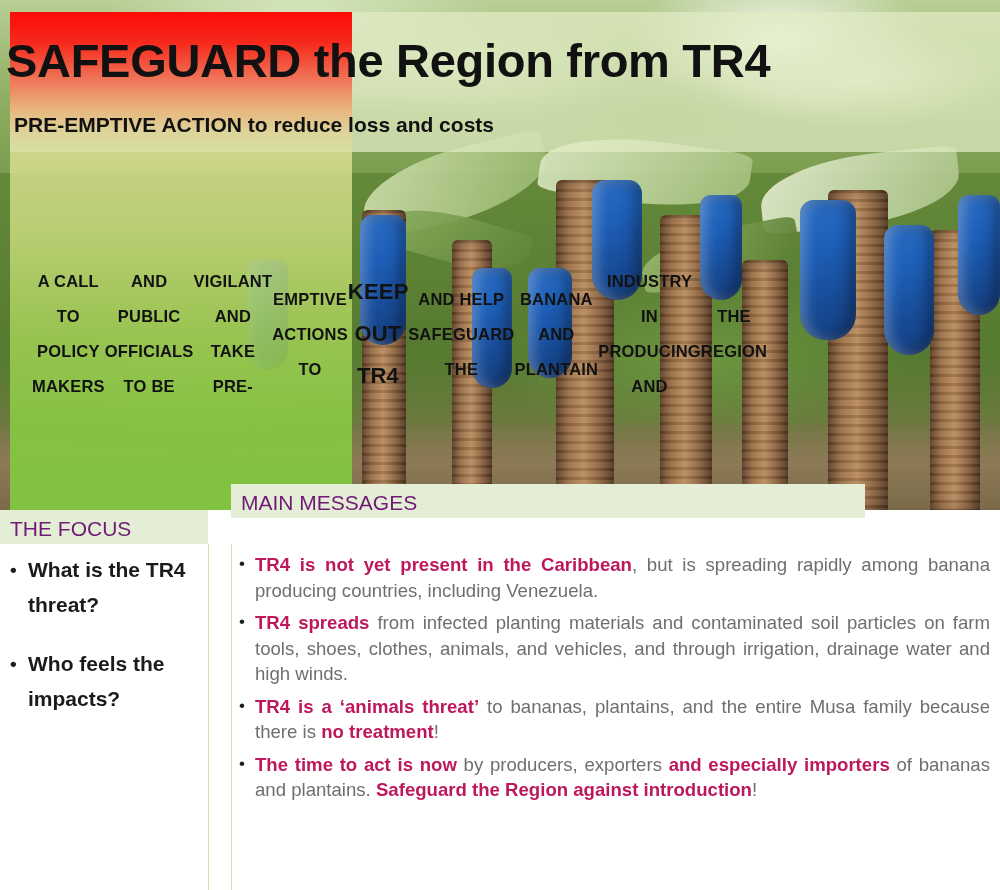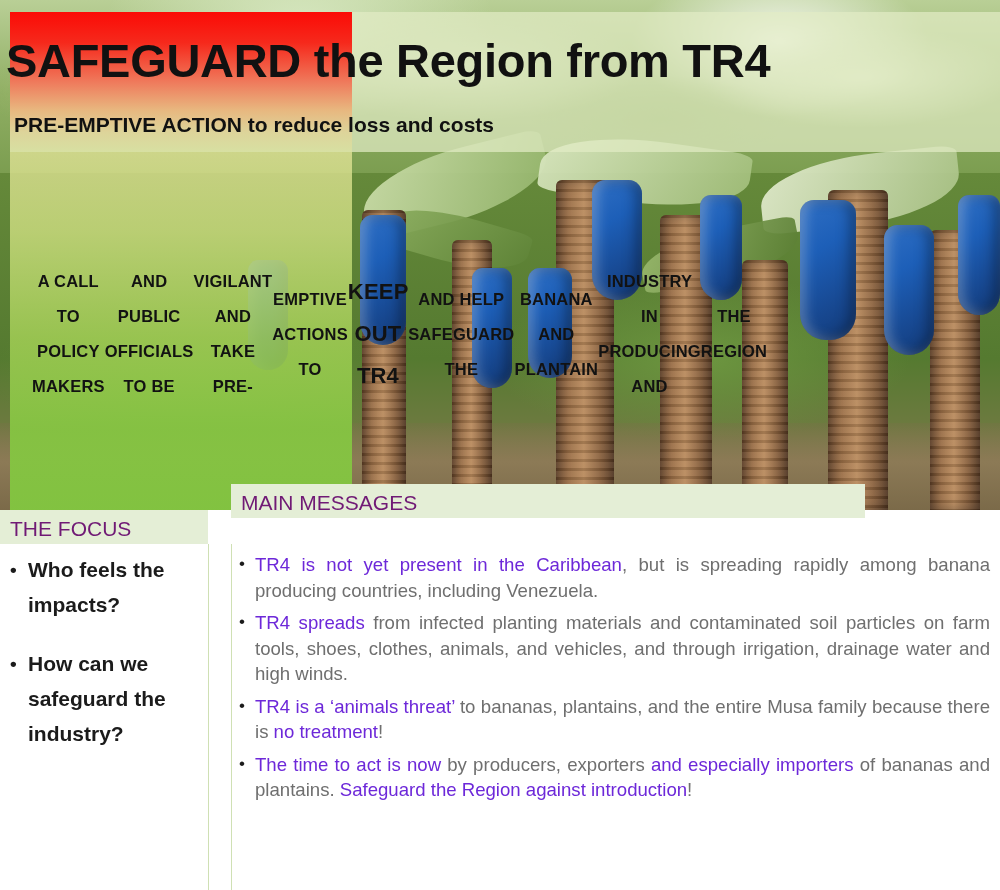--- a/index.html
+++ b/index.html
@@ -119,21 +119,21 @@
   
   .main{
     position:absolute;left:238px;top:552px;width:752px;
   }
   .main ul{margin:0;padding:0;}
   .main li{
     list-style:none;position:relative;padding-left:17px;margin:0 0 7px 0;
     font-size:18.6px;color:#6f6f6f;line-height:25.5px;text-align:justify;
   }
   .main li:before{content:"\2022";position:absolute;left:1px;top:-1px;font-size:17px;color:#1b1b1b;}
-  .main b{color:#6d28d9;font-weight:normal;}
+  .main b{color:#be185d;font-weight:bold;}
 </style>
 </head>
 <body>
 
 <div id="page">
 
   <div class="photo">
     <div class="sky"></div>
     <div class="canopy"></div>
     <div class="understory"></div>
@@ -189,22 +189,22 @@
   </div>
   <div class="band" id="band-main">
     <span>MAIN MESSAGES</span>
   </div>
 
   <div class="vline" id="vline-a"></div>
   <div class="vline" id="vline-b"></div>
 
   <div class="focus">
     <ul>
+      <li>What is the TR4 threat?</li>
       <li>Who feels the impacts?</li>
-      <li>How can we safeguard the industry?</li>
     </ul>
   </div>
 
   <div class="main">
     <ul id="main-messages-ul">
         <li><b>TR4 is not yet present in the Caribbean</b><span>, but is spreading rapidly among banana producing countries, including Venezuela.</span></li>
         <li><b>TR4 spreads</b><span> from infected planting materials and contaminated soil particles on farm tools, shoes, clothes, animals, and vehicles, and through irrigation, drainage water and high winds.</span></li>
         <li><b>TR4 is a ‘animals threat’</b><span> to bananas, plantains, and the entire Musa family because there is </span><b>no treatment</b><span>!</span></li>
         <li><b>The time to act is now</b><span> by producers, exporters </span><b>and especially importers</b><span> of bananas and plantains. </span><b>Safeguard the Region against introduction</b><span>!</span></li>
       </ul>

